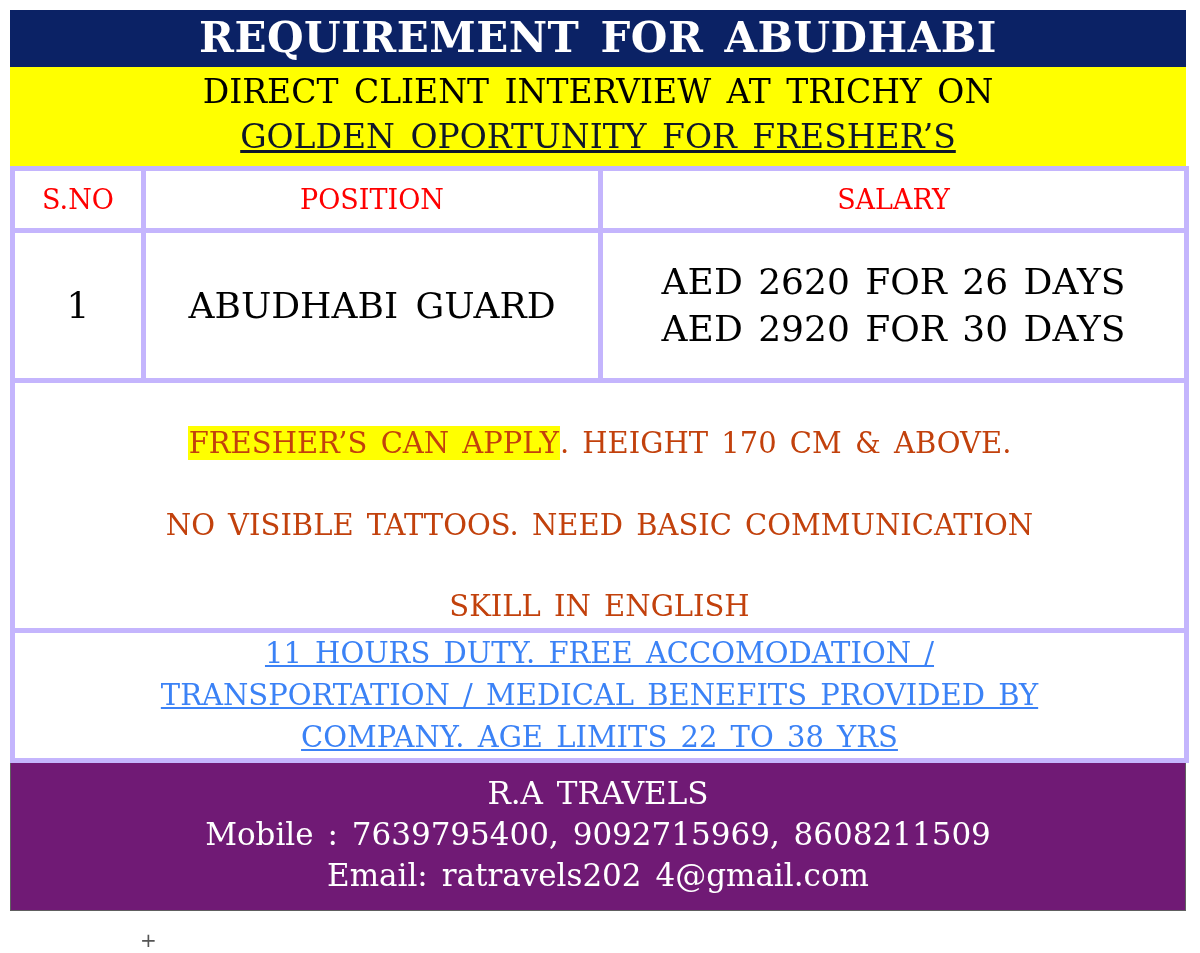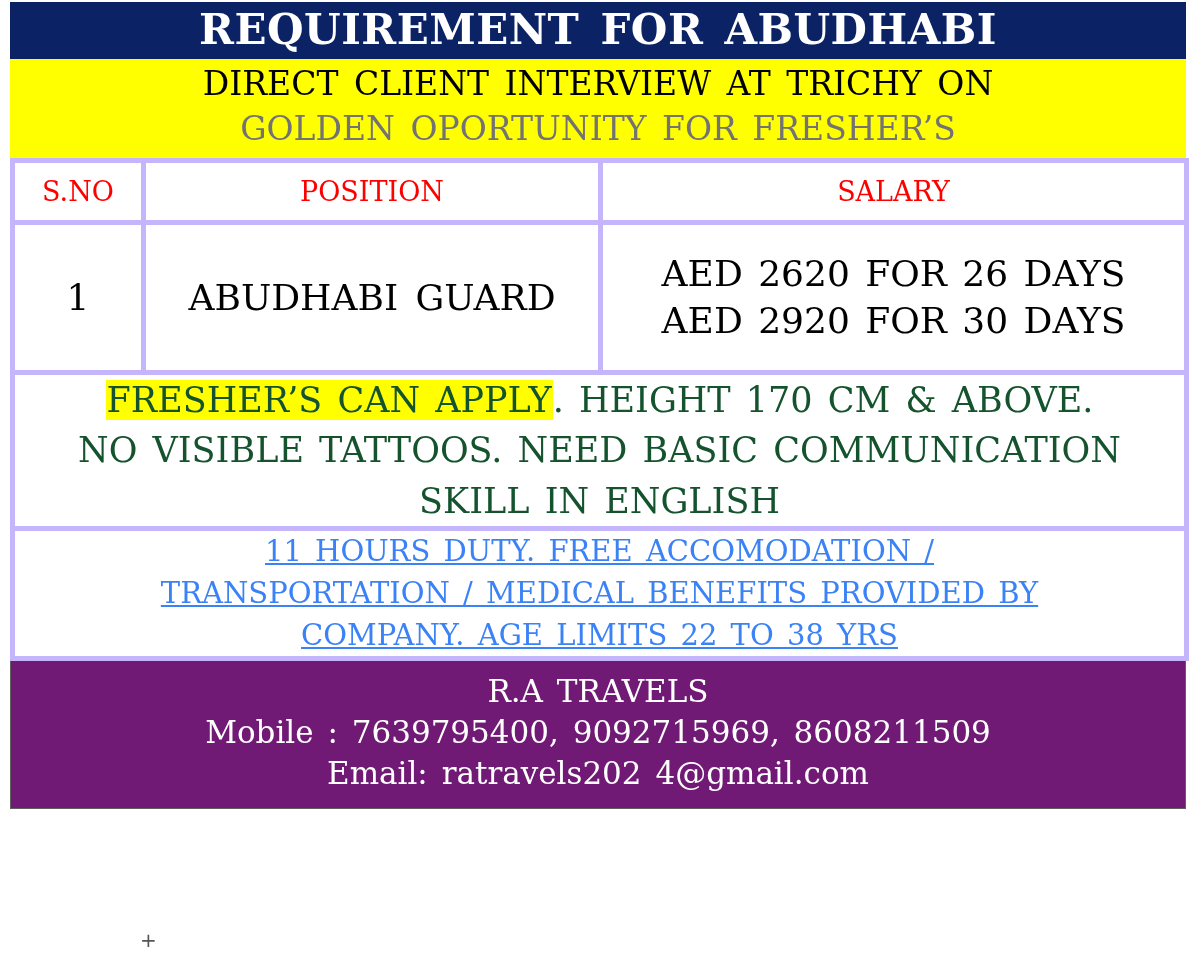--- a/index.html
+++ b/index.html
@@ -9,21 +9,21 @@
   body {
     width: 1200px;
     height: 953px;
     background: #ffffff;
     font-family: "DejaVu Serif", "Liberation Serif", serif;
     overflow: hidden;
   }
   #poster {
     position: absolute;
     left: 10px;
-    top: 2px;
+    top: 10px;
     width: 1176px;
     background: #ffffff;
   }
 
   
   .title-banner {
     background: #0b2265;
     text-align: center;
     padding: 5px 0 7px 0;
   }
@@ -46,25 +46,26 @@
   }
   .yellow-banner .line-black {
     display: block;
     color: #000000;
     font-size: 33px;
     line-height: 1.28;
     word-spacing: 5px;
   }
   .yellow-banner .line-red {
     display: block;
-    color: #737373;
+    color: #0f172a;
     font-size: 33px;
     line-height: 1.28;
     word-spacing: 5px;
     margin-top: 2px;
+    text-decoration: underline;
   }
 
   
   .tbl {
     width: 100%;
     border-collapse: collapse;
     table-layout: fixed;
   }
   .tbl td {
     border: 5px solid #c4b5fd;
@@ -97,24 +98,25 @@
   }
   .sal-line { display: block; white-space: nowrap; }
 
   
   .notes-cell {
     padding: 9px 18px 11px 18px;
     text-align: center;
   }
   .notes-cell .note-line {
     display: block;
-    color: #14532d;
-    font-size: 35px;
+    color: #c2410c;
+    font-size: 29px;
     line-height: 1.44;
     word-spacing: 4px;
+    margin-top: 40px;
   }
   .hl {
     background: #ffff00;
     padding: 0 1px;
   }
 
   
   .benefits-cell {
     padding: 9px 16px 12px 16px;
     text-align: center;

